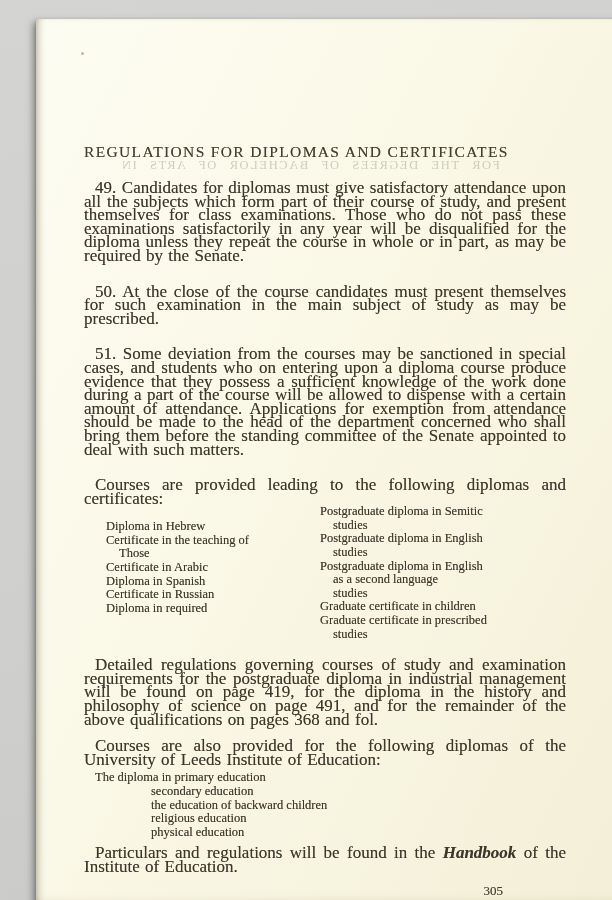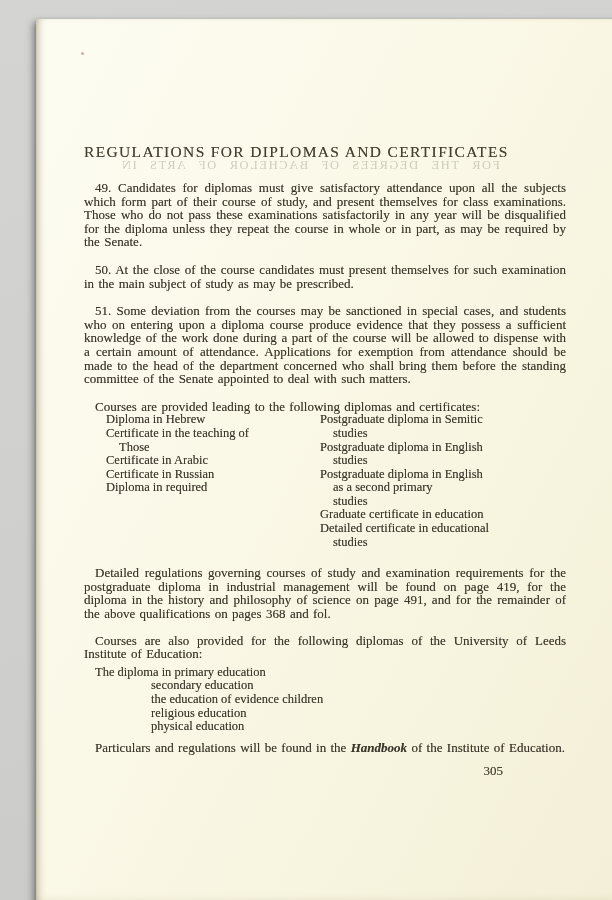--- a/index.html
+++ b/index.html
@@ -66,41 +66,42 @@
     letter-spacing: 1.6px;
     word-spacing: 7px;
     color: #aaa998;
     opacity: 0.55;
     white-space: nowrap;
     text-align: center;
     pointer-events: none;
   }
   .body-text {
     margin: 0;
-    font-size: 13px;
+    font-size: 17px;
     line-height: 13.6px;
     word-spacing: 1.1px;
     text-align: justify;
     text-indent: 11px;
     text-shadow: 0 0 0.4px rgba(60, 52, 40, 0.5);
   }
-  .mt-para { margin-top: 14px; }
+  .mt-para { margin-top: 22px; }
   .p49 { margin-top: 20px; }
   .cols {
     display: flex;
     margin-top: 0;
     font-size: 12.5px;
     line-height: 13.6px;
     text-shadow: 0 0 0.4px rgba(60, 52, 40, 0.5);
   }
   .col-left {
     width: 236px;
     box-sizing: border-box;
     padding-left: 22px;
     flex: none;
+    margin-top: 15px;
   }
   .col-right { flex: 1; }
   .cols .line { white-space: nowrap; }
   .cols .line.cont { padding-left: 13px; }
   .detailed { margin-top: 17px; }
   .also { margin-top: 13px; }
   .edu-list {
     margin-top: 5px;
     font-size: 12.5px;
     line-height: 13.6px;
@@ -139,45 +140,46 @@
   <p class="body-text mt-para">51. Some deviation from the courses may be sanctioned in special cases, and students who on entering upon a diploma course produce evidence that they possess a sufficient knowledge of the work done during a part of the course will be allowed to dispense with a certain amount of attendance. Applications for exemption from attendance should be made to the head of the department concerned who shall bring them before the standing committee of the Senate appointed to deal with such matters.</p>
 
   <p class="body-text mt-para">Courses are provided leading to the following diplomas and certificates:</p>
 
   <div class="cols">
     <div class="col-left">
       <div class="line">Diploma in Hebrew</div>
       <div class="line">Certificate in the teaching of</div>
       <div class="line cont">Those</div>
       <div class="line">Certificate in Arabic</div>
+      <div class="line">Diploma in Spanish</div>
       <div class="line">Certificate in Russian</div>
       <div class="line">Diploma in required</div>
     </div>
     <div class="col-right">
       <div class="line">Postgraduate diploma in Semitic</div>
       <div class="line cont">studies</div>
       <div class="line">Postgraduate diploma in English</div>
       <div class="line cont">studies</div>
       <div class="line">Postgraduate diploma in English</div>
-      <div class="line cont">as a second primary</div>
+      <div class="line cont">as a second language</div>
       <div class="line cont">studies</div>
-      <div class="line">Graduate certificate in education</div>
-      <div class="line">Detailed certificate in educational</div>
+      <div class="line">Graduate certificate in children</div>
+      <div class="line">Graduate certificate in prescribed</div>
       <div class="line cont">studies</div>
     </div>
   </div>
 
   <p class="body-text detailed">Detailed regulations governing courses of study and examination requirements for the postgraduate diploma in industrial management will be found on page 419, for the diploma in the history and philosophy of science on page 491, and for the remainder of the above qualifications on pages 368 and fol.</p>
 
   <p class="body-text also">Courses are also provided for the following diplomas of the University of Leeds Institute of Education:</p>
 
   <div class="edu-list">
     <div class="first">The diploma in primary education</div>
     <div class="cont">secondary education</div>
-    <div class="cont">the education of evidence children</div>
+    <div class="cont">the education of backward children</div>
     <div class="cont">religious education</div>
     <div class="cont">physical education</div>
   </div>
 
   <p class="body-text partic"><span>Particulars and regulations will be found in the </span><span class="hbk">Handbook</span><span> of the Institute of Education.</span></p>
 
   <div class="pagenum">305</div>
 </div>
 
 </body></html>

